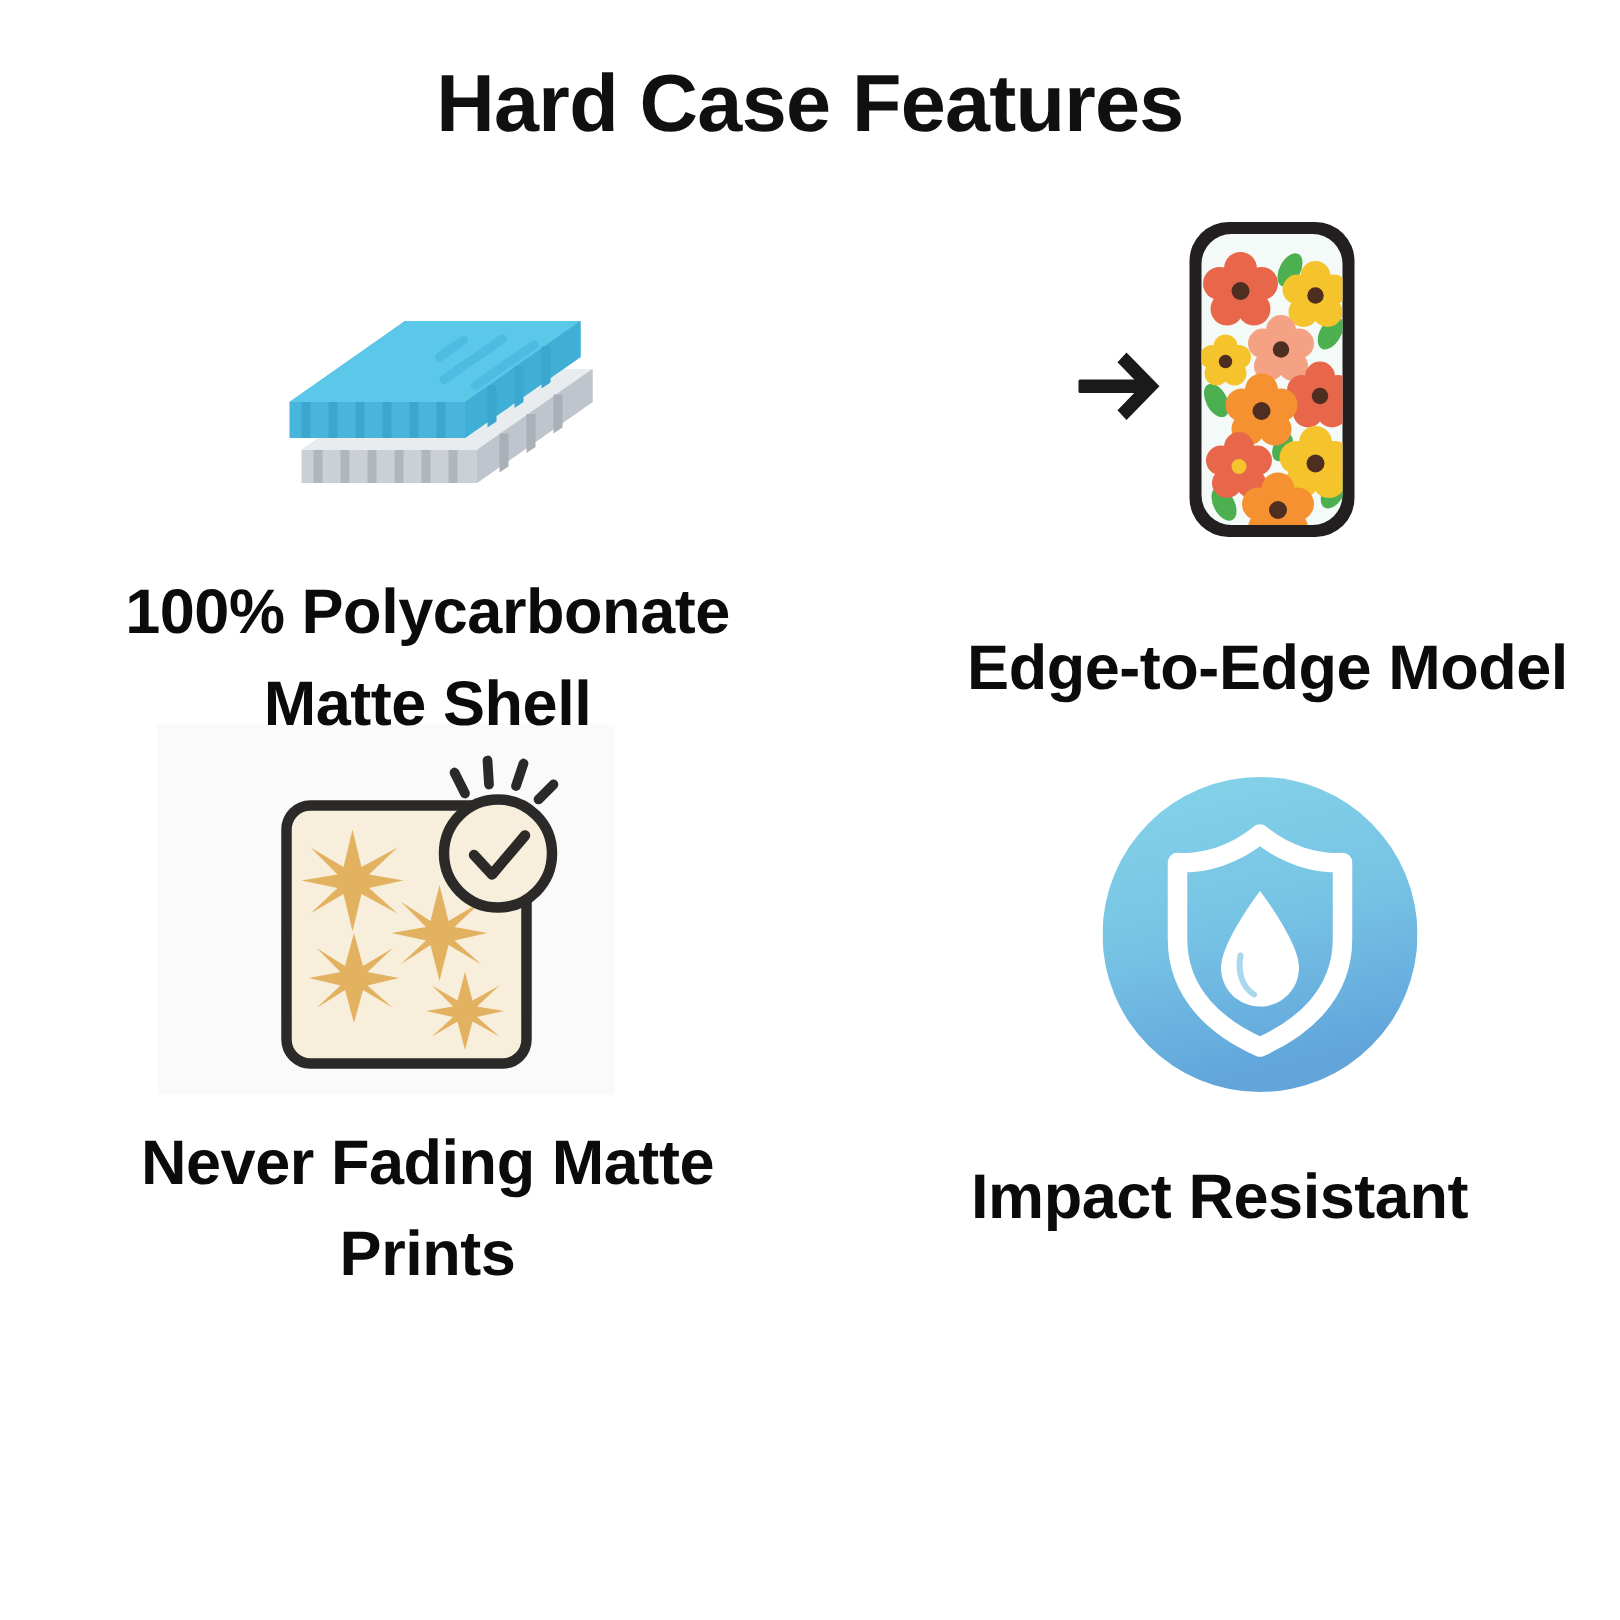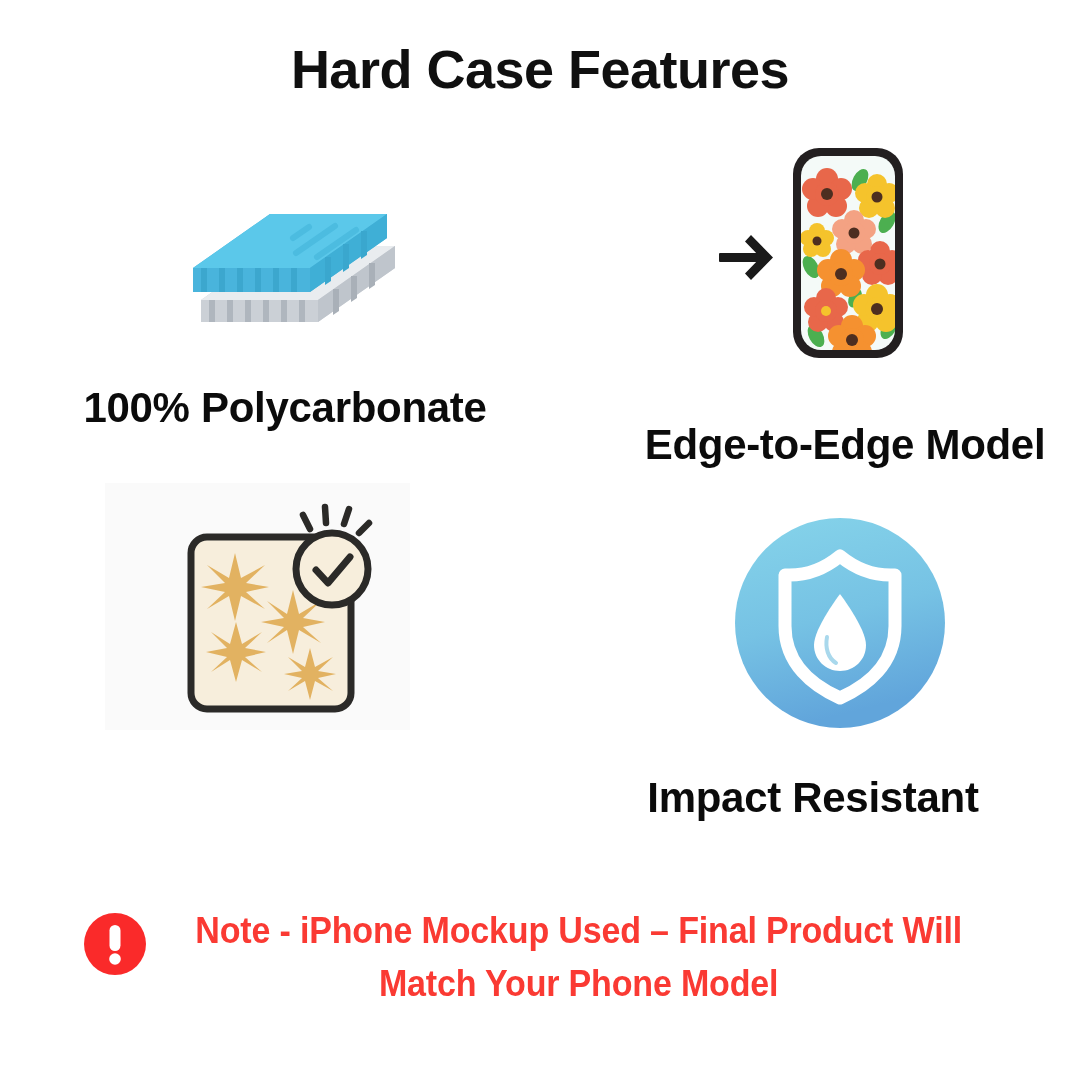--- a/index.html
+++ b/index.html
@@ -113,20 +113,21 @@
 
         <g stroke="#4CBCE0" stroke-width="6" stroke-linecap="round">
           <line x1="113" y1="85" x2="152" y2="58"></line>
           <line x1="134" y1="89" x2="173" y2="62"></line>
           <line x1="110" y1="70" x2="126" y2="59"></line>
         </g>
       </svg>
     </div>
     <div class="feat-label" style="left:30px;top:378px;width:460px;">
       <div>100% Polycarbonate</div>
+      <div>Matte Shell</div>
     </div>
   </div>
 
   <div class="feature">
     <div class="icon-phone">
       <svg width="230" height="235" viewBox="0 0 230 235">
 
         <g fill="#1A1A1A">
           <rect x="4" y="113" width="42" height="9" rx="1"></rect>
           <path d="M36 95 L58 117.5 L36 140 L30 133.5 L45.5 117.5 L30 101.5 Z"></path>
@@ -293,20 +294,22 @@
           <g stroke="#2B2A28" stroke-width="6.5" stroke-linecap="round">
             <line x1="130" y1="18" x2="137" y2="32"></line>
             <line x1="152" y1="10" x2="153" y2="26"></line>
             <line x1="176" y1="12" x2="171" y2="27"></line>
             <line x1="196" y1="26" x2="186" y2="36"></line>
           </g>
         </g>
       </svg>
     </div>
     <div class="feat-label" style="left:30px;top:745px;width:460px;">
+      <div>Never Fading Matte</div>
+      <div>Prints</div>
     </div>
   </div>
 
   <div class="feature">
     <div class="icon-shield">
       <svg width="210" height="210" viewBox="0 0 210 210">
         <defs>
           <linearGradient id="shieldGrad" x1="0" y1="0" x2="0.25" y2="1">
             <stop offset="0%" stop-color="#86D4EA"></stop>
             <stop offset="55%" stop-color="#76C2E4"></stop>
@@ -329,27 +332,14 @@
                  C 119 153, 131 142, 131 127
                  C 131 110, 105 76, 105 76 Z" fill="#FFFFFF"></path>
         <path d="M92 119 C 90 130, 93 140, 101 145" fill="none" stroke="#A9D8EC" stroke-width="4" stroke-linecap="round"></path>
       </svg>
     </div>
     <div class="feat-label" style="left:568px;top:768px;width:440px;">
       <div>Impact Resistant</div>
     </div>
   </div>
 
-  <div class="note-wrap">
-    <div class="note-badge">
-      <svg width="62" height="62" viewBox="0 0 62 62">
-        <circle cx="31" cy="31" r="31" fill="#FA2A2A"></circle>
-        <rect x="25.5" y="12" width="11" height="26" rx="5.5" fill="#FFFFFF"></rect>
-        <circle cx="31" cy="46" r="5.8" fill="#FFFFFF"></circle>
-      </svg>
-    </div>
-    <div class="note-text">
-      <div>Note - iPhone Mockup Used – Final Product Will</div>
-      <div>Match Your Phone Model</div>
-    </div>
-  </div>
 
 </div>
 
 </body></html>

